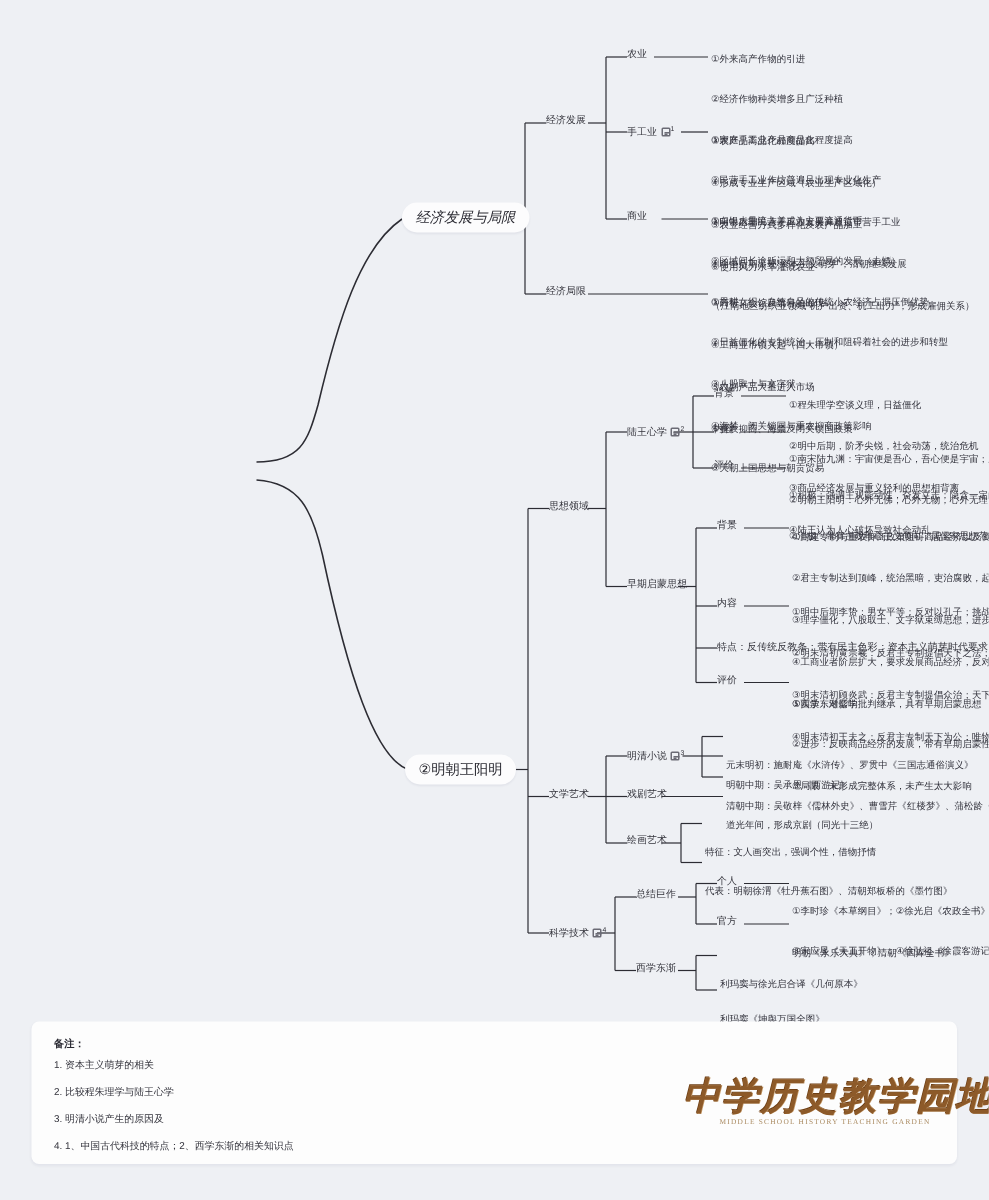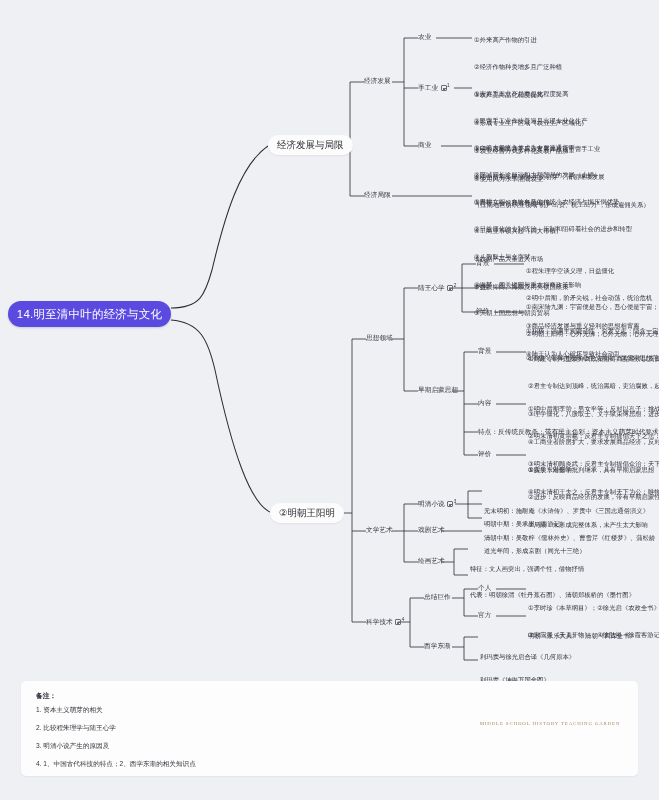--- a/index.html
+++ b/index.html
@@ -233,25 +233,22 @@
       <path d="M496,589 L526,589"></path>
       <path d="M496,616 L526,616"></path>
 
       <path d="M452,647 L464,647"></path>
       <path d="M464,637 L464,660"></path>
       <path d="M464,637 L478,637"></path>
       <path d="M464,660 L478,660"></path>
     </g>
   </svg>
 
-  <div class="root-node">
-    <span>14.明至清中叶的经济与文化</span>
-  </div>
-
-  <div class="pill" style="left:268px; top:135px;">
+
+  <div class="pill" style="left:268px; top:135px;font-style:italic;">
     <span>经济发展与局限</span>
   </div>
   <div class="pill" style="left:270px; top:503px;">
     <span>②明朝王阳明</span>
   </div>
 
   <div class="lbl" style="left:364px; top:77px;">
     <span>经济发展</span>
   </div>
   <div class="lbl" style="left:364px; top:191px;">
@@ -441,16 +438,17 @@
 
   <div class="notecard">
     <div class="note-title">备注：</div>
     <div class="note-line" style="top:25px;">1. 资本主义萌芽的相关</div>
     <div class="note-line" style="top:43px;">2. 比较程朱理学与陆王心学</div>
     <div class="note-line" style="top:61px;">3. 明清小说产生的原因及</div>
     <div class="note-line" style="top:79px;">4. 1、中国古代科技的特点；2、西学东渐的相关知识点</div>
   </div>
 
   <div class="watermark">
+    <div class="wm-main">中学历史教学园地</div>
     <div class="wm-sub">MIDDLE SCHOOL HISTORY TEACHING GARDEN</div>
   </div>
 
 </div>
 
 </body></html>

